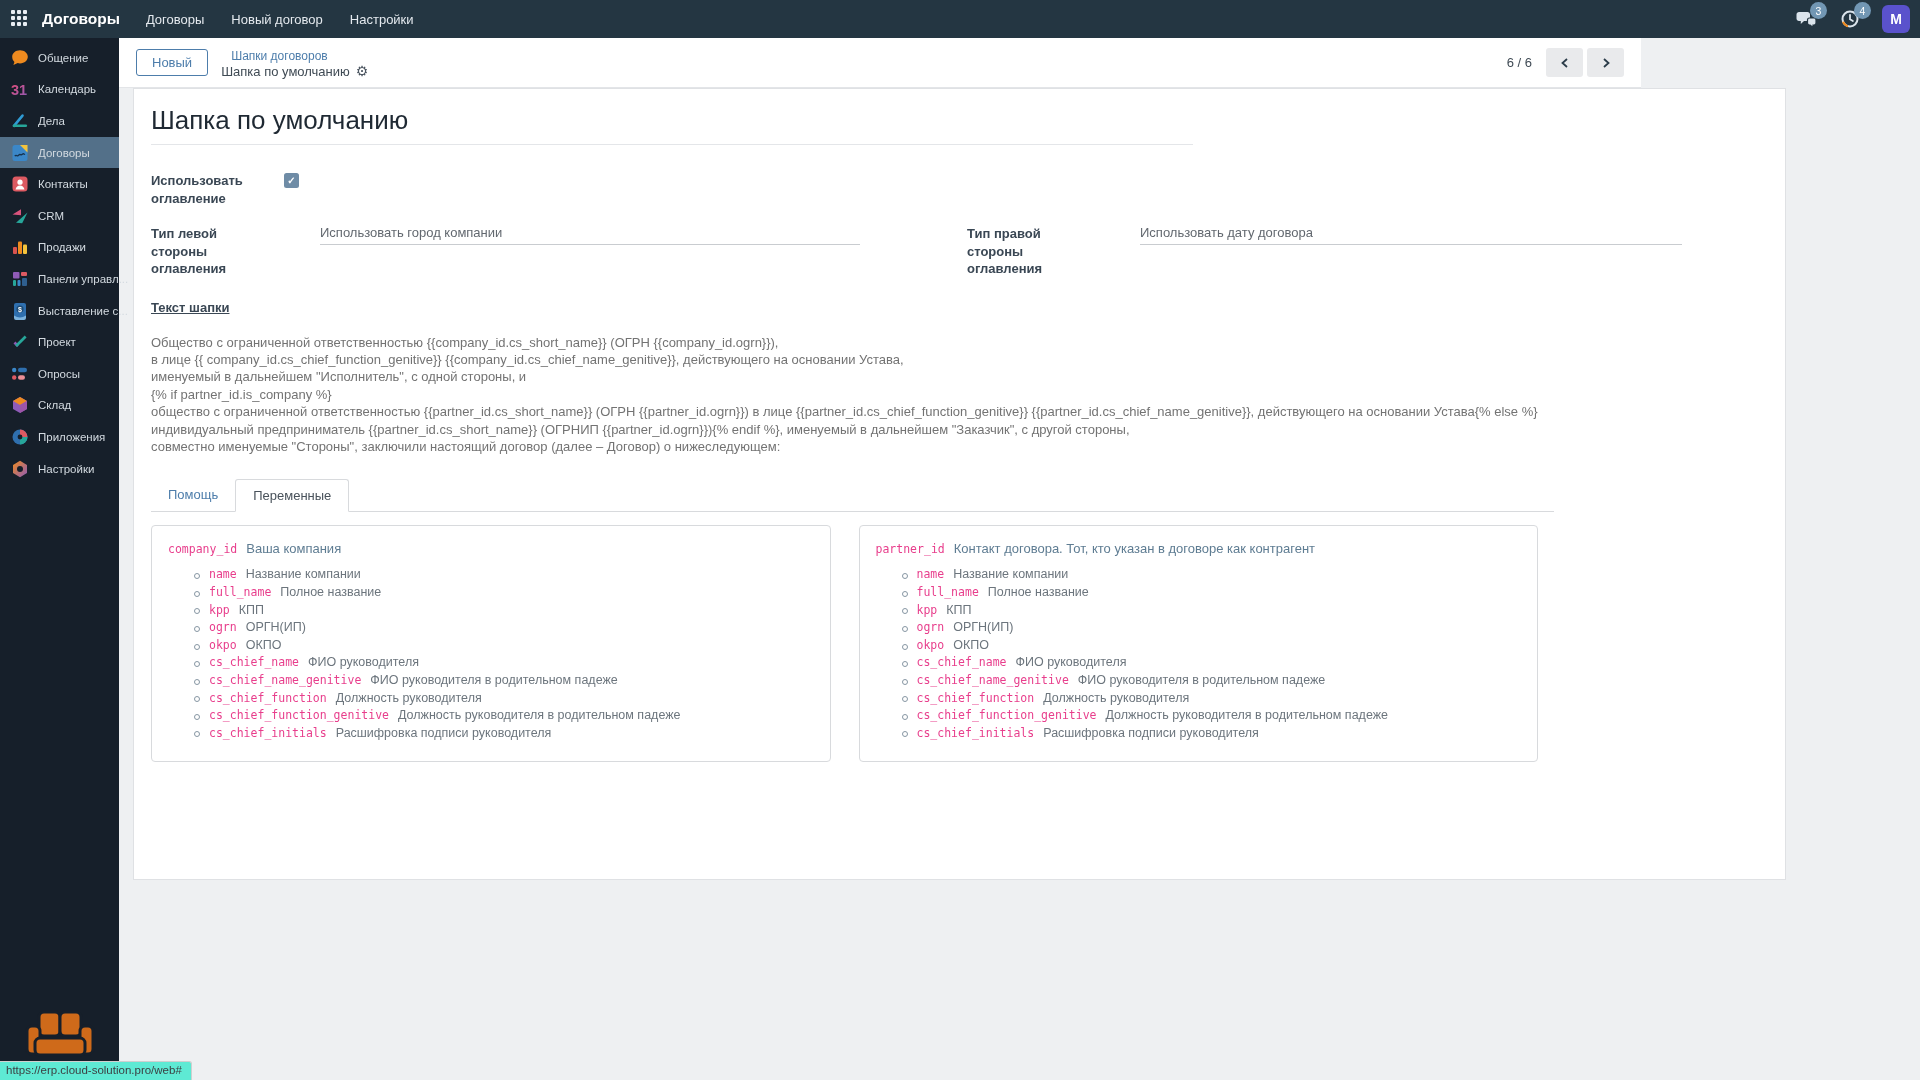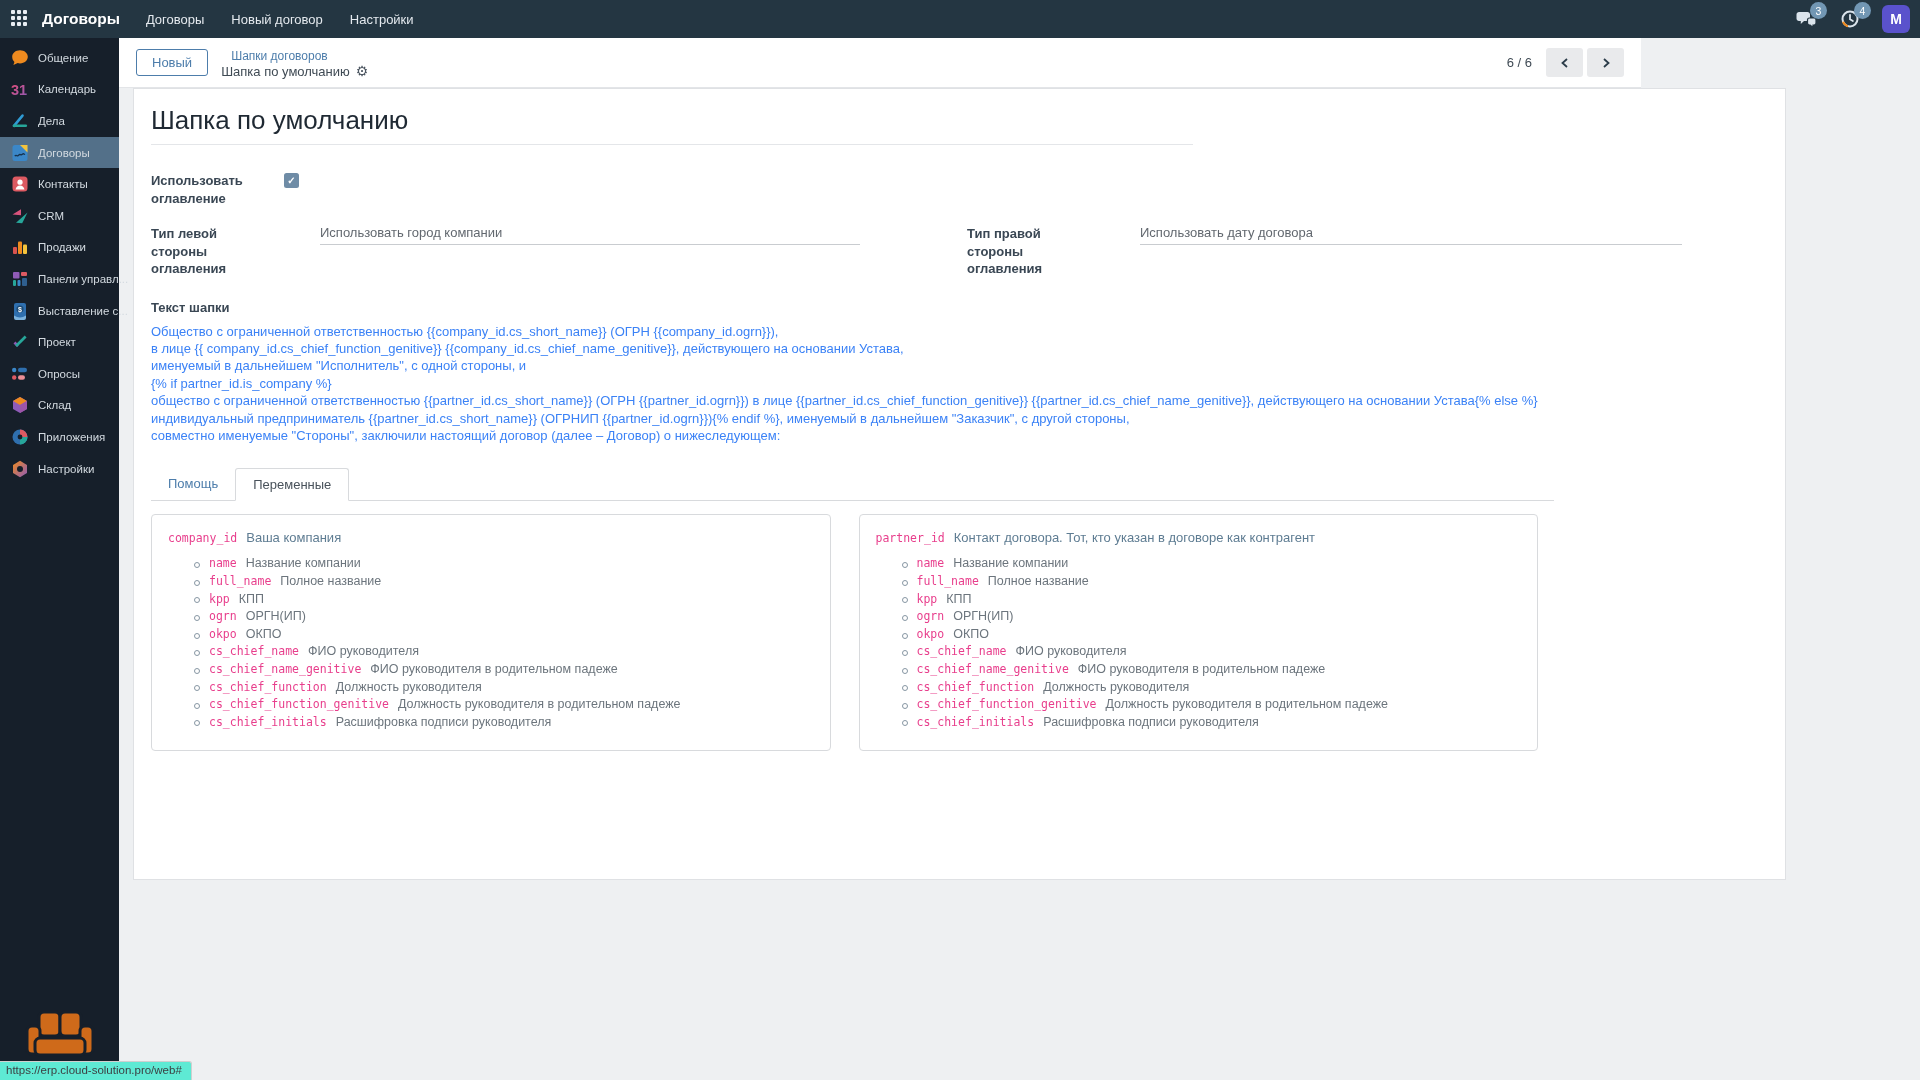--- a/index.html
+++ b/index.html
@@ -56,22 +56,22 @@
   .title-rule { width:1042px; border-bottom:1px solid #e4e6e9; }
 
   .fgrid { display:grid; grid-template-columns:133px 540px 35px 137px 542px; margin-top:27px; }
   .f-label { font-weight:bold; font-size:13px; color:#3a4754; line-height:17.5px; padding-right:10px; }
   .f-value { font-size:13px; color:#62686f; border-bottom:1px solid #c9ccd0;
     padding-bottom:4px; align-self:start; cursor:pointer; }
   .checkbox { width:15px; height:15px; background:#6f8ca6; border-radius:2.5px;
     display:flex; align-items:center; justify-content:center; cursor:pointer; margin-top:1px; }
   .checkbox .tick { color:#fff; font-size:10px; font-weight:bold; line-height:1; }
 
-  .text-label { font-weight:bold; font-size:13px; color:#3a4754; margin-top:22px; }
-  .header-text { margin-top:8px; font-size:13px; color:#3b82f6; line-height:17.4px;
+  .text-label { font-weight:bold; font-size:13px; color:#3a4754; margin-top:22px;text-decoration:underline; }
+  .header-text { margin-top:19px; font-size:13px; color:#737373; line-height:17.4px;
     width:1387px; cursor:text; }
 
   
   .tabs { display:flex; margin-top:23px; border-bottom:1px solid #d8dadd; width:1403px; }
   .tab { font-size:13px; padding:8px 17px; cursor:pointer; position:relative; top:1px; }
   .tab.inactive { color:#4d7dab; }
   .tab.active { color:#49525b; background:#fff; border:1px solid #d8dadd;
     border-bottom:1px solid #fff; border-radius:3px 3px 0 0;text-align:center; }
 
   .tab-content { display:flex; gap:28px; padding-top:13px; }

